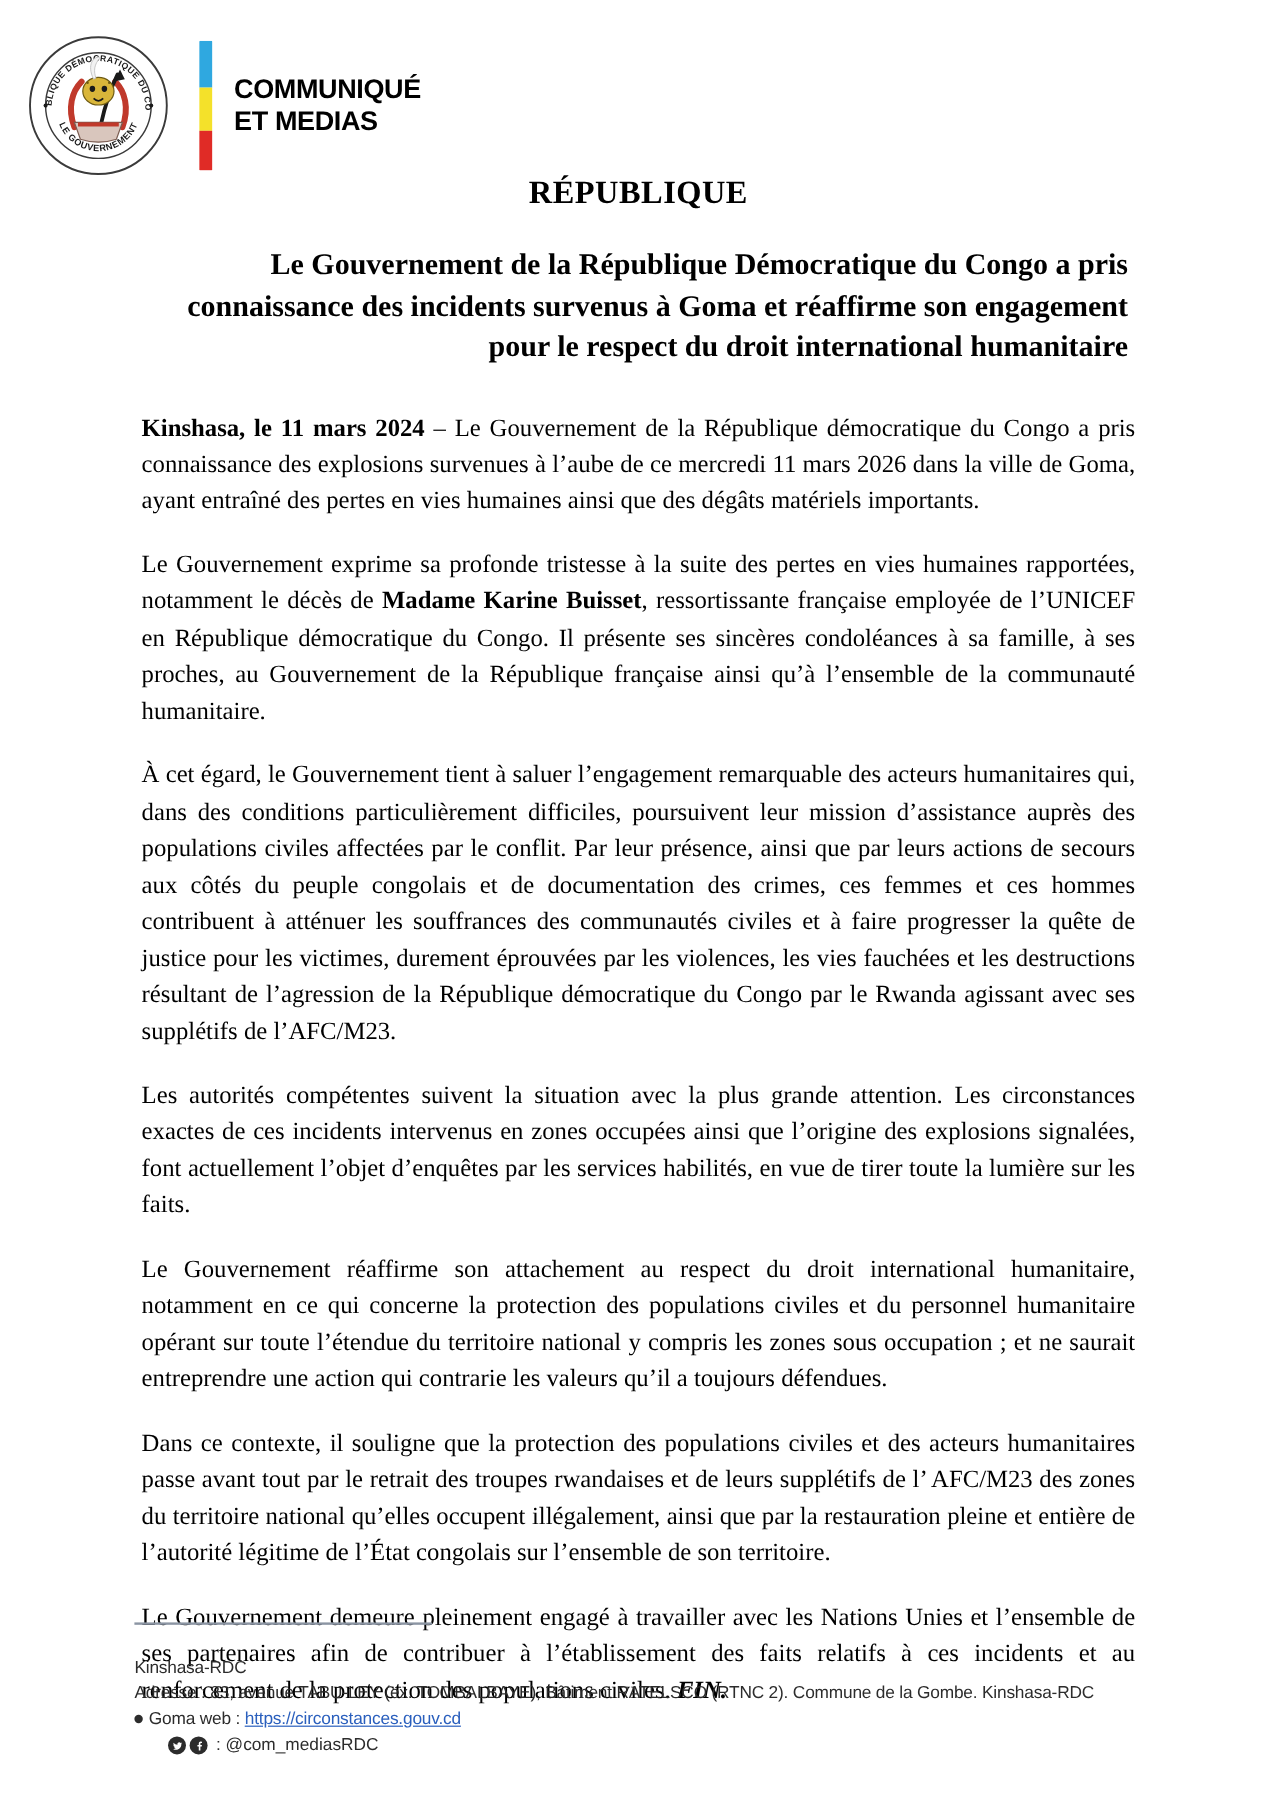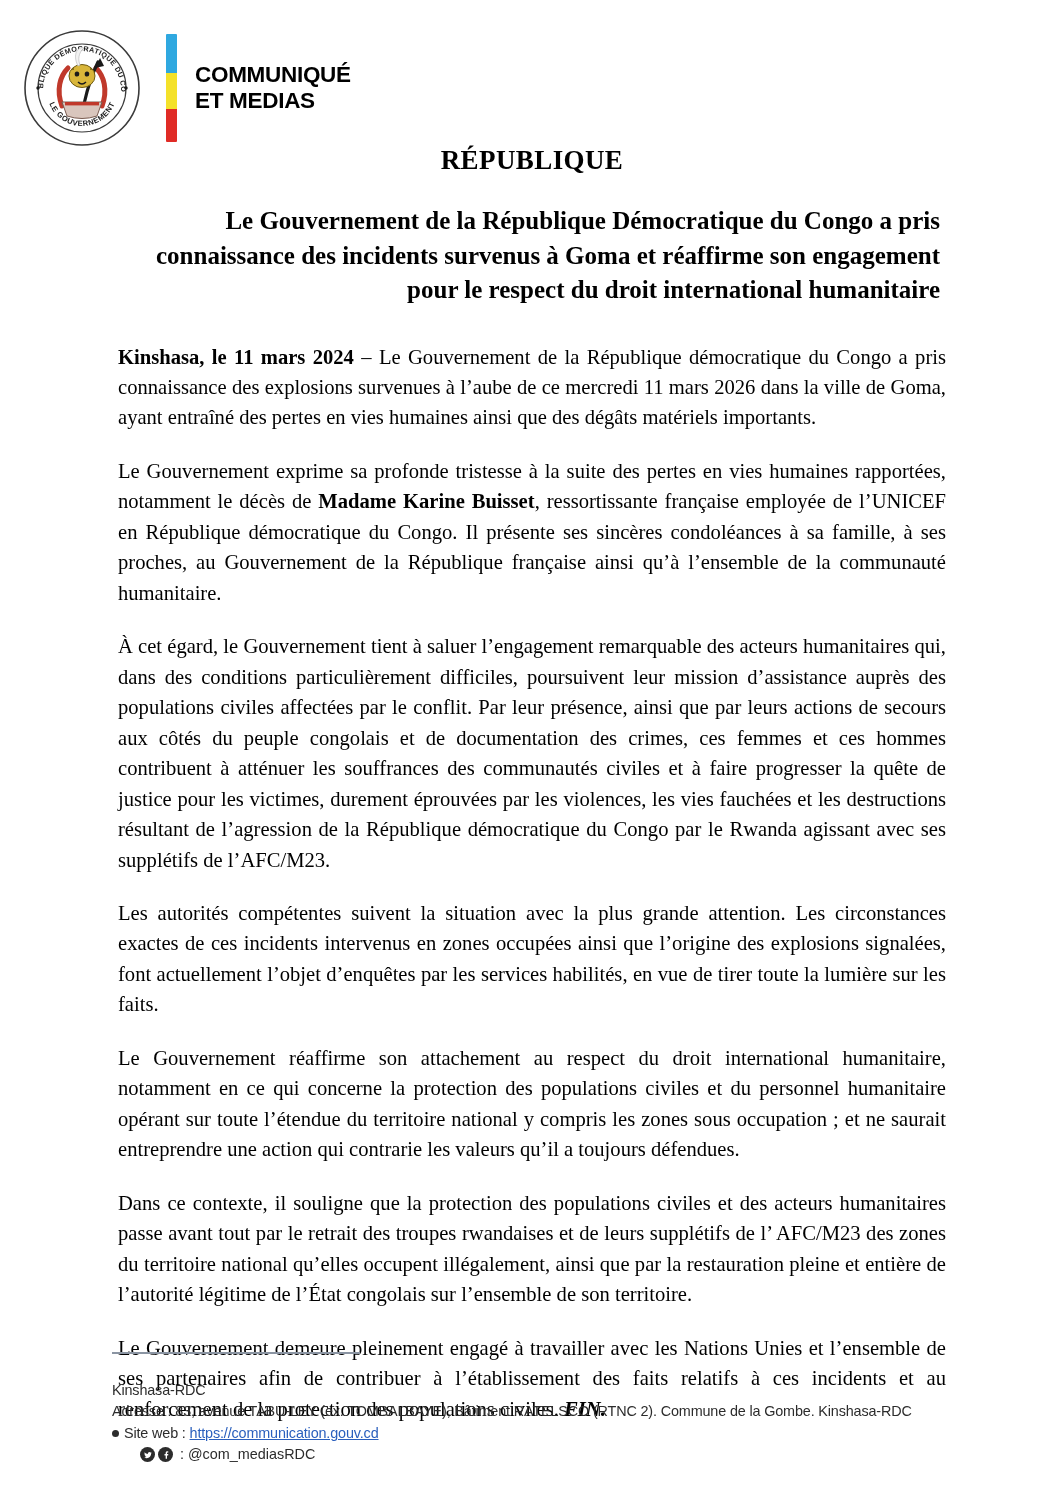--- a/index.html
+++ b/index.html
@@ -233,21 +233,21 @@
 
 <div class="footer">
   <div class="footer-rule"></div>
 
   <div class="f-line">Kinshasa-RDC</div>
 
   <div class="f-line addr">Adresse : 83, avenue TABU-LEY (ex. TOMBALBAYE), Bâtiment RATELSCO (RTNC 2). Commune de la Gombe. Kinshasa-RDC</div>
 
 
   <div class="f-line">
-    <span class="bullet"></span><span>Site web : </span><a class="link" href="#">https://communication.gouv.cd</a>
+    <span class="bullet"></span><span>Goma web : </span><a class="link" href="#">https://circonstances.gouv.cd</a>
   </div>
 
   <div class="social-row">
     <span class="soc-icon">
       <svg width="10" height="10" viewBox="0 0 16 16" xmlns="http://www.w3.org/2000/svg">
         <path fill="#ffffff" d="M14 4.3c-.45.2-.93.33-1.43.4.52-.31.91-.8 1.1-1.38-.48.29-1.02.5-1.59.61A2.5 2.5 0 0 0 7.8 6.2c-2.08-.1-3.92-1.1-5.15-2.62a2.5 2.5 0 0 0 .77 3.34 2.5 2.5 0 0 1-1.13-.31v.03c0 1.21.86 2.22 2 2.45-.37.1-.77.12-1.13.04a2.5 2.5 0 0 0 2.33 1.74A5.02 5.02 0 0 1 2 11.9a7.08 7.08 0 0 0 3.83 1.12c4.6 0 7.11-3.8 7.11-7.1v-.33A5.08 5.08 0 0 0 14 4.3z"></path>
       </svg>
     </span>
     <span class="soc-icon">
       <svg width="10" height="10" viewBox="0 0 16 16" xmlns="http://www.w3.org/2000/svg">

